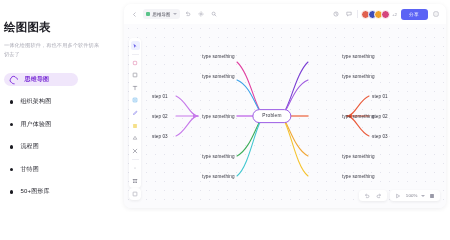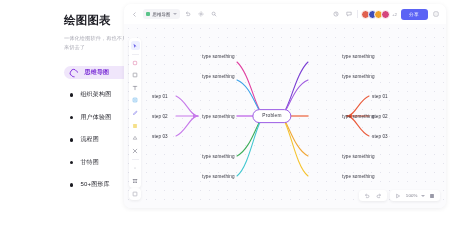--- a/index.html
+++ b/index.html
@@ -6,22 +6,22 @@
   body{
     width:450px;height:212px;overflow:hidden;
     background:#ffffff;
     font-family:"Liberation Sans","DejaVu Sans",sans-serif;
     -webkit-font-smoothing:antialiased;
   }
   .page{position:relative;width:450px;height:212px;background:#ffffff;}
 
   
   .promo{
-    position:absolute;left:0;top:4px;width:124px;height:212px;
-    background:#ffffff;box-sizing:border-box;padding:10px 8px 0 24px;margin-left:40px;
+    position:absolute;left:0;top:11px;width:124px;height:212px;
+    background:#ffffff;box-sizing:border-box;padding:10px 8px 0 4px;
   }
   .promo-title{
     font-size:11.5px;font-weight:bold;color:#1b1b22;letter-spacing:.2px;
     margin:0 0 6px 0;line-height:1.2;
   }
   .promo-sub{
     font-size:5.2px;color:#a9a9b4;line-height:1.75;margin:0 0 14px 0;
     max-width:98px;letter-spacing:.1px;
   }
   .promo-list{list-style:none;margin:0;padding:0;}

